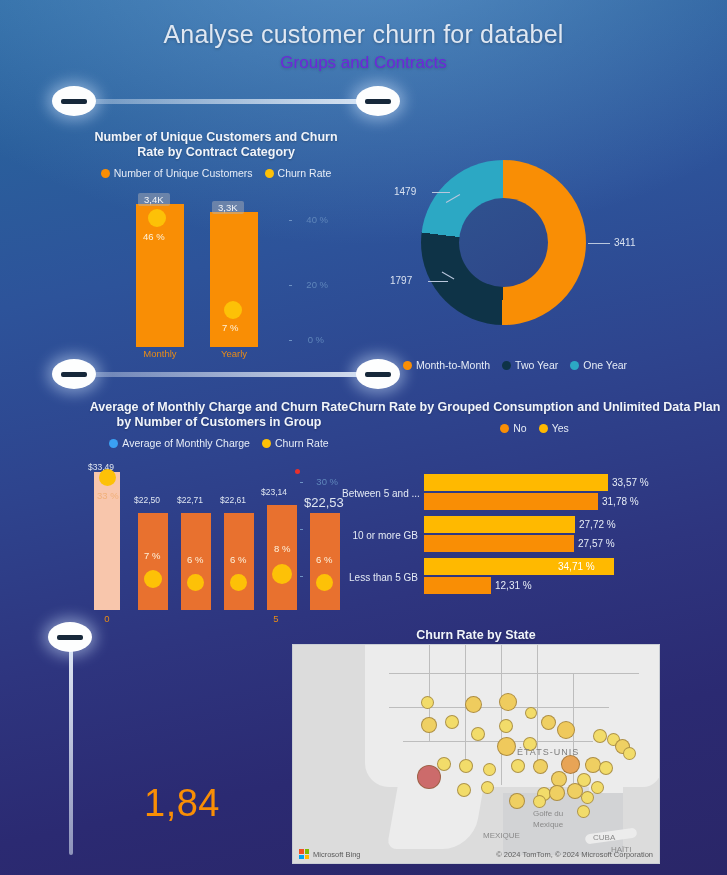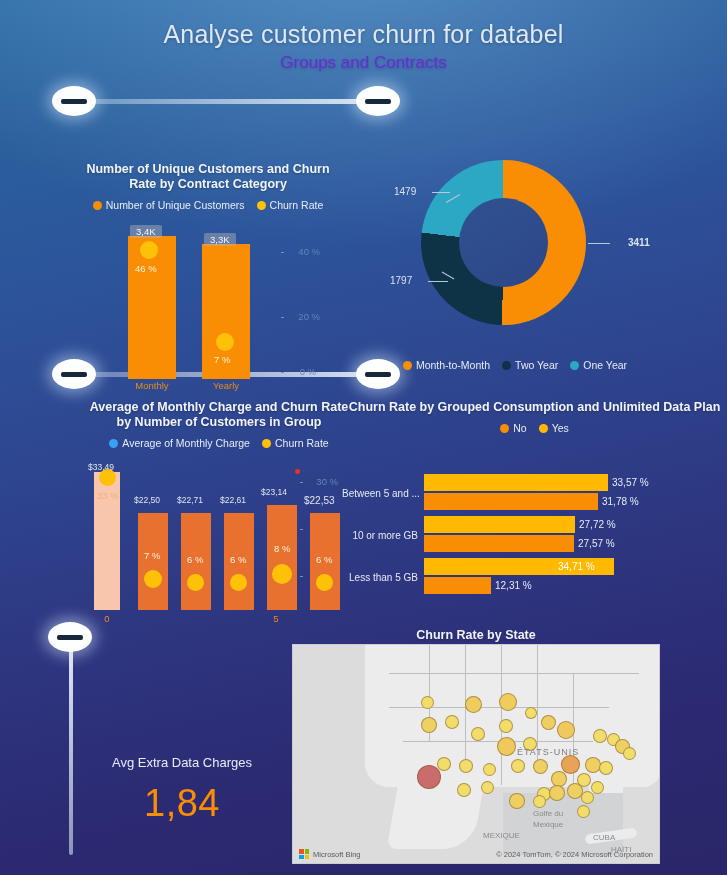--- a/index.html
+++ b/index.html
@@ -138,21 +138,21 @@
 
   <div class="divider" style="left:52px; top:357px; width:348px;">
     <div class="rail"></div>
     <div class="knob left"></div>
     <div class="knob right"></div>
   </div>
 
   <div class="vrail"></div>
   <div class="knob" style="left:48px; top:622px;"></div>
 
-  <div class="vis" style="left:78px; top:130px; width:260px; height:230px;margin-top:32px;">
+  <div class="vis" style="left:86px; top:130px; width:260px; height:230px;">
     <div class="vis-title">Number of Unique Customers and Churn Rate by Contract Category</div>
     <div class="legend">
       <span class="item">
         <span class="dot" style="background:#F98E05"></span>
         <span>Number of Unique Customers</span>
       </span>
       <span class="item">
         <span class="dot" style="background:#FDC107"></span>
         <span>Churn Rate</span>
       </span>
@@ -183,21 +183,21 @@
   </div>
 
   <div class="vis" style="left:375px; top:130px; width:280px; height:245px;">
 
     <div class="donut-wrap" style="position:absolute; left:0; top:20px; width:280px; height:185px;">
       <div class="donut" style="left:46px; top:10px; width:165px; height:165px;
            background: conic-gradient(#F98E05 0deg 181deg, #0E3347 181deg 277deg, #2CA8C4 277deg 360deg);"></div>
       <div class="donut-hole" style="left:84px; top:48px; width:89px; height:89px;"></div>
 
       <div class="leader" style="left:213px; top:93px; width:22px;"></div>
-      <div class="callout" style="left:253px; top:87px;font-weight:bold;">3411</div>
+      <div class="callout" style="left:239px; top:87px;">3411</div>
 
       <div class="leader" style="left:53px; top:131px; width:20px;"></div>
       <div class="leader" style="left:66px; top:125px; width:14px; transform:rotate(30deg);"></div>
       <div class="callout" style="left:15px; top:125px;">1797</div>
 
       <div class="leader" style="left:57px; top:42px; width:18px;"></div>
       <div class="leader" style="left:70px; top:48px; width:16px; transform:rotate(-30deg);"></div>
       <div class="callout" style="left:19px; top:36px;">1479</div>
     </div>
 
@@ -259,21 +259,21 @@
       <div class="colval plain" style="left:132px; top:40px; font-size:8.5px;">$22,61</div>
       <div class="marker" style="left:142px; top:119px; width:17px; height:17px;"></div>
       <div class="mlabel" style="left:142px; top:99px;">6 %</div>
 
       <div class="col sec" style="left:179px; width:30px; height:105px;"></div>
       <div class="colval plain" style="left:173px; top:32px; font-size:8.5px;">$23,14</div>
       <div class="marker" style="left:184px; top:109px; width:20px; height:20px;"></div>
       <div class="mlabel" style="left:186px; top:88px;">8 %</div>
 
       <div class="col sec" style="left:222px; width:30px; height:97px;"></div>
-      <div class="colval plain" style="left:216px; top:40px; font-size:10px;">$22,53</div>
+      <div class="colval plain" style="left:216px; top:40px; font-size:13px;">$22,53</div>
       <div class="marker" style="left:228px; top:119px; width:17px; height:17px;"></div>
       <div class="mlabel" style="left:228px; top:99px;">6 %</div>
 
       <div class="catlab" style="left:6px; top:158px; width:26px;">0</div>
       <div class="catlab" style="left:175px; top:158px; width:26px;">5</div>
     </div>
   </div>
 
   <div class="vis" style="left:342px; top:400px; width:385px; height:225px;">
     <div class="vis-title">Churn Rate by Grouped Consumption and Unlimited Data Plan</div>
@@ -305,21 +305,20 @@
       <div class="hcat" style="left:0; top:112px; width:76px;">Less than 5 GB</div>
       <div class="hbar yes" style="left:82px; top:98px; width:190px;"></div>
       <div class="hval inside" style="left:216px; top:101px;">34,71 %</div>
       <div class="hbar no" style="left:82px; top:117px; width:67px;"></div>
       <div class="hval" style="left:153px; top:120px;">12,31 %</div>
     </div>
   </div>
 
 
   <div class="vis" style="left:82px; top:755px; width:200px; height:90px;">
-    <div class="kpi-label" style="top:0;">Avg Extra Data Charges</div>
     <div class="kpi-value" style="top:27px;">1,84</div>
   </div>
 
   <div class="vis" style="left:292px; top:628px; width:368px; height:240px;">
     <div class="vis-title">Churn Rate by State</div>
 
     <div class="mapbox" style="left:0; top:16px; width:368px; height:220px;">
 
       <div class="landmass" style="left:72px; top:0px; width:296px; height:142px; border-radius:0 0 18px 24px;"></div>
       <div class="landmass" style="left:96px; top:0px; width:250px; height:30px;"></div>

